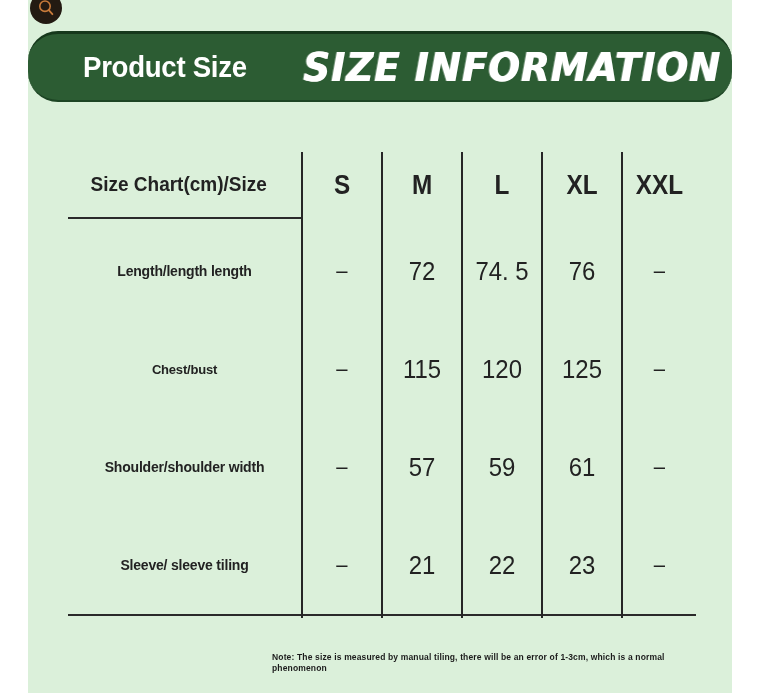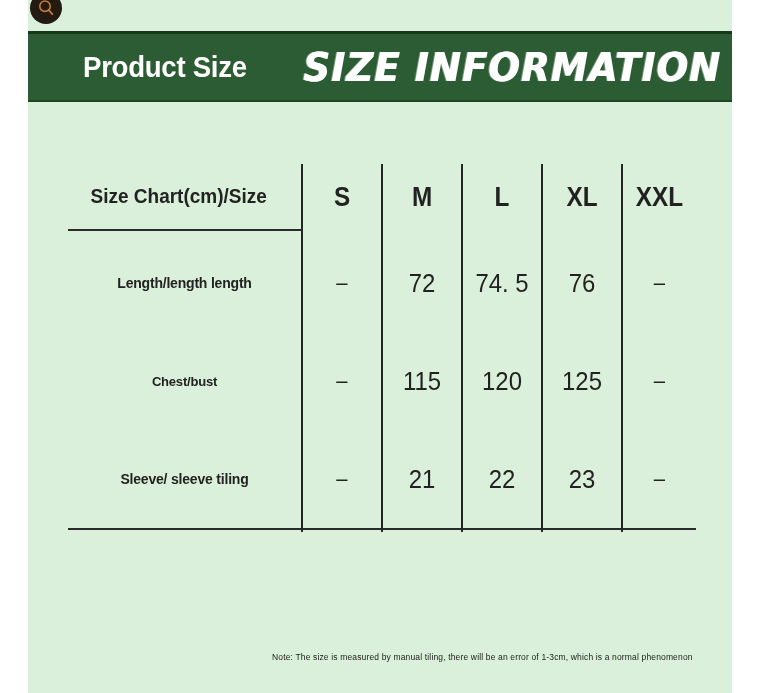--- a/index.html
+++ b/index.html
@@ -55,20 +55,21 @@
     top: 31px;
     width: 704px;
     height: 71px;
     background: #2C5C33;
     border-top: 3px solid #16381c;
     border-bottom: 2px solid #1d4524;
     box-sizing: border-box;
     display: flex;
     align-items: center;
     overflow: hidden;
+    border-radius: 30px;
   }
   .banner-title {
     color: #ffffff;
     font-family: "Liberation Sans", sans-serif;
     font-weight: bold;
     font-size: 30px;
     letter-spacing: -0.3px;
     transform: scaleX(0.92);
     transform-origin: left center;
     margin-left: 55px;
@@ -84,21 +85,21 @@
     margin-left: 42px;
     white-space: nowrap;
     transform: scaleY(1.05);
     text-shadow: 1px 0 0 #ffffff, -1px 0 0 rgba(255,255,255,0.35);
   }
 
   
   .table-wrap {
     position: absolute;
     left: 28px;
-    top: 164px;
+    top: 152px;
     width: 704px;
     height: 480px;
   }
   table.size-table {
     position: absolute;
     left: 40px;
     top: 0;
     width: 628px;
     border-collapse: collapse;
     table-layout: fixed;
@@ -182,21 +183,21 @@
   tr.bottom-row td.b-size { border-left: 2px solid #262626; }
 
   
   .footnote {
     position: absolute;
     left: 272px;
     top: 652px;
     width: 448px;
     font-family: "Liberation Sans", sans-serif;
     font-size: 8.5px;
-    font-weight: normal;
+    font-weight: bold;
     line-height: 1.35;
     color: #1c1c1c;
     letter-spacing: 0.15px;
   }
 </style>
 </head>
 <body>
 
 <div id="page">
 
@@ -253,20 +254,28 @@
         </tr>
         <tr class="data-row">
           <td class="row-label big">Chest/bust</td>
           <td class="cell dash">–</td>
           <td class="cell">115</td>
           <td class="cell">120</td>
           <td class="cell">125</td>
           <td class="cell dash">–</td>
         </tr>
         <tr class="data-row">
+          <td class="row-label">Shoulder/shoulder width</td>
+          <td class="cell dash">–</td>
+          <td class="cell">57</td>
+          <td class="cell">59</td>
+          <td class="cell">61</td>
+          <td class="cell dash">–</td>
+        </tr>
+        <tr class="data-row">
           <td class="row-label">Sleeve/ sleeve tiling</td>
           <td class="cell dash">–</td>
           <td class="cell">21</td>
           <td class="cell">22</td>
           <td class="cell">23</td>
           <td class="cell dash">–</td>
         </tr>
         <tr class="bottom-row">
           <td></td>
           <td class="b-size"></td>

